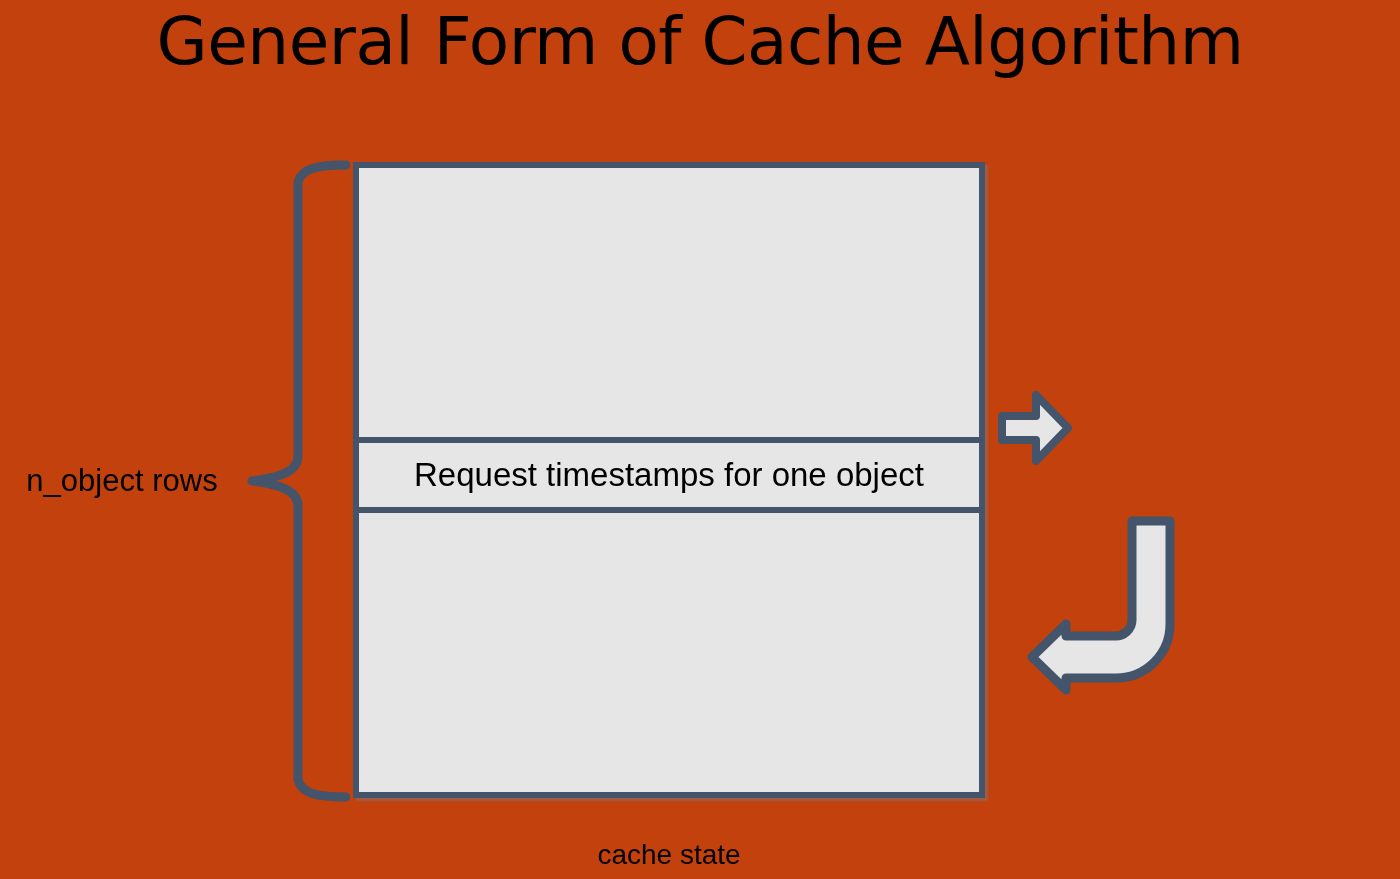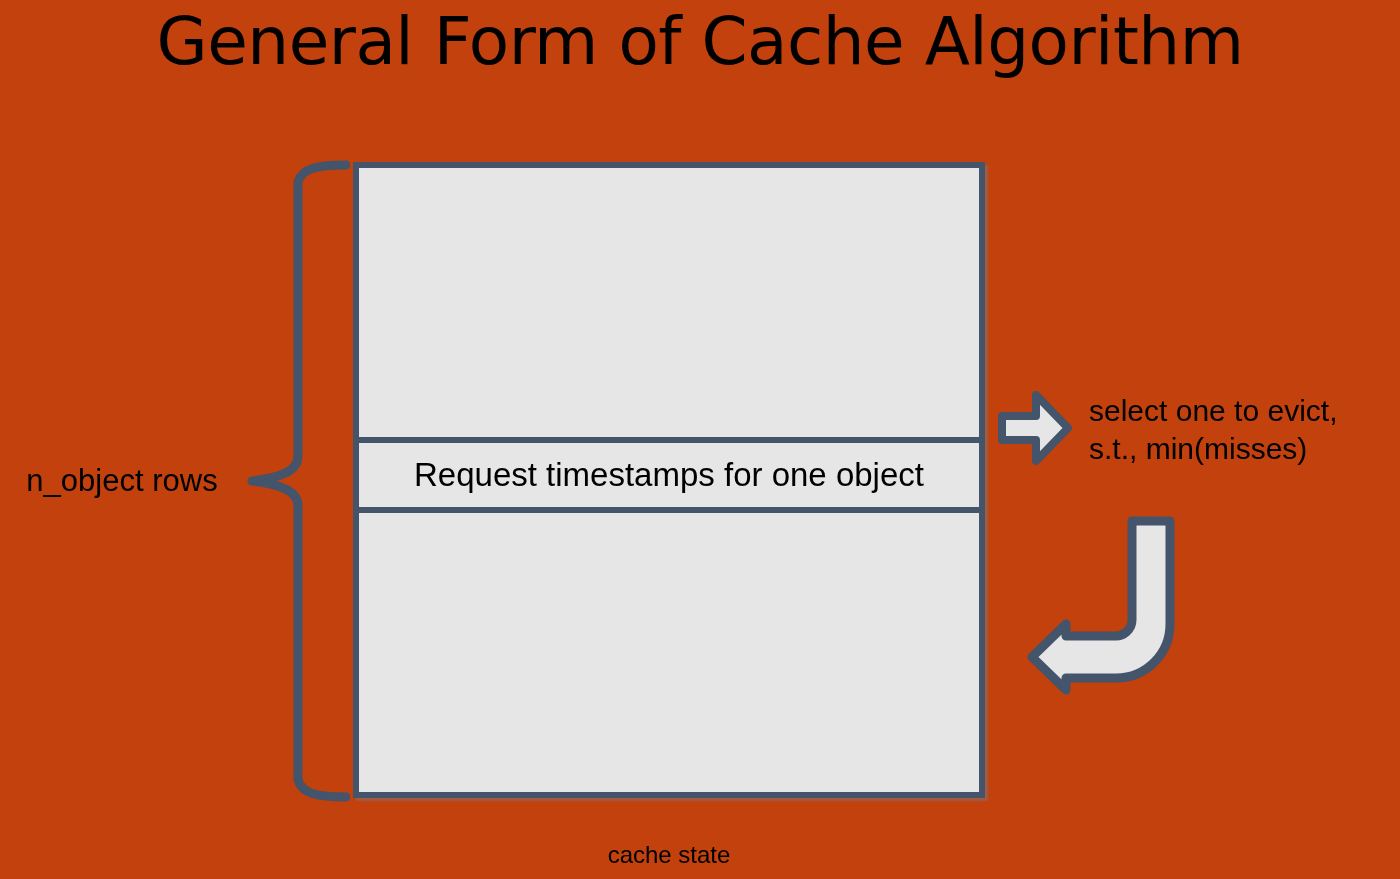--- a/index.html
+++ b/index.html
@@ -103,21 +103,21 @@
   }
 
   
   #cache-state-label {
     position: absolute;
     left: 353px;
     top: 836px;
     width: 632px;
     text-align: center;
     font-family: "Liberation Sans", sans-serif;
-    font-size: 24px;
+    font-size: 28px;
     line-height: 38px;
     color: #000000;
     white-space: nowrap;
   }
 
   
   #evict-arrow-svg {
     position: absolute;
     left: 996px;
     top: 388px;
@@ -173,24 +173,20 @@
     </div>
     <div class="cache-row" id="cache-row-bottom"></div>
   </div>
 
   <div id="cache-state-label">cache state</div>
 
   <svg id="evict-arrow-svg" viewBox="0 0 78 80" xmlns="http://www.w3.org/2000/svg">
     <path d="M 6 28 L 40 28 L 40 7 L 72 40 L 40 73 L 40 52 L 6 52 Z" fill="#E7E6E6" stroke="#44546A" stroke-width="8" stroke-linejoin="round"></path>
   </svg>
 
-  <div id="evict-text">
-    <div>select one to evict,</div>
-    <div>s.t., min(misses)</div>
-  </div>
 
   <svg id="feedback-arrow-svg" viewBox="0 0 156 184" xmlns="http://www.w3.org/2000/svg">
     <path d="M 108 9
              L 146 9
              L 146 112
              C 146 142, 122 166, 92 166
              L 42 166
              L 42 178
              L 8 145
              L 42 112

